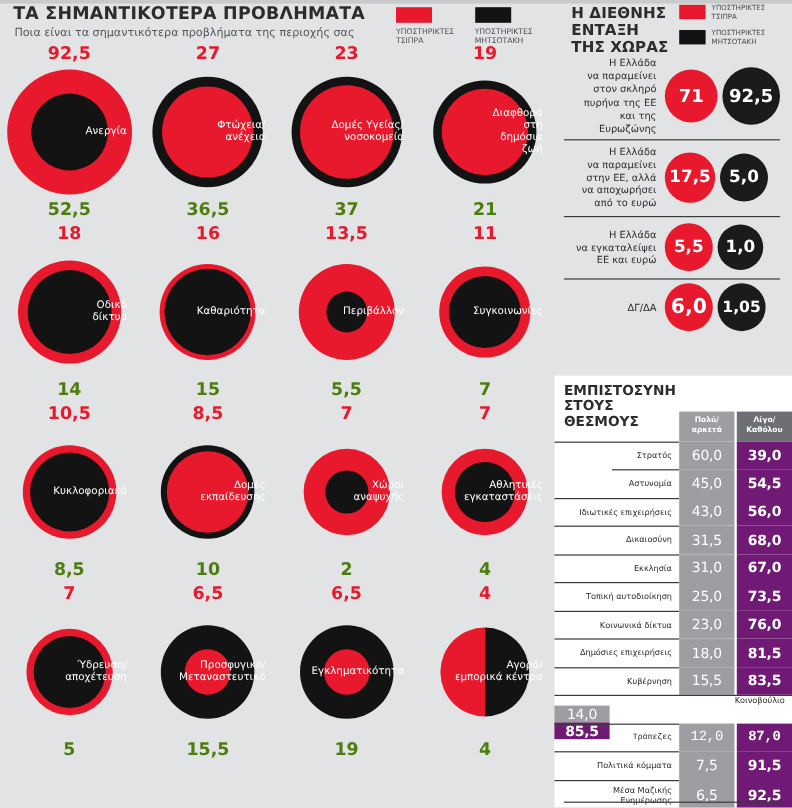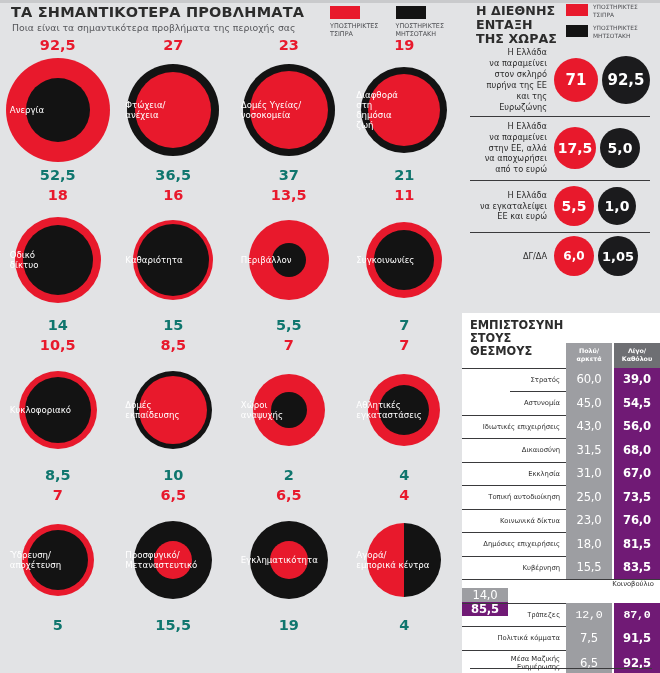--- a/index.html
+++ b/index.html
@@ -60,26 +60,26 @@
     position: relative;
   }
   .ring-inner {
     border-radius: 50%;
     position: absolute;
     left: 50%; top: 50%; transform: translate(-50%, -50%);
   }
   .circle-label {
     position: absolute; left: 50%; top: 50%;
     transform: translate(-50%, -50%);
-    color: #ffffff; font-size: 8.6px; text-align: left;
+    color: #ffffff; font-size: 8.6px; text-align: right;
     line-height: 1.18; width: 96px; z-index: 4;
     pointer-events: none;
   }
   .val-bottom {
-    font-size: 14.5px; font-weight: bold; color: #0f766e;
+    font-size: 14.5px; font-weight: bold; color: #4d7c0f;
     line-height: 1; margin-top: 6px;
   }
   .split-circle {
     border-radius: 50%;
     background: linear-gradient(to right, #e8192c 0 50%, #131313 50% 100%);
   }
 
   
   #eu-panel { position: absolute; left: 462px; top: 0; width: 198px; height: 310px; }
   #eu-title {
@@ -361,21 +361,21 @@
         <div class="eu-row-label">Η Ελλάδα<br>να εγκαταλείψει<br>ΕΕ και ευρώ</div>
         <div class="eu-bubbles">
           <div class="eu-bubble red" style="width: 40px; height: 40px; font-size: 14px;">5,5</div>
           <div class="eu-bubble black" style="width: 38px; height: 38px; font-size: 14px;">1,0</div>
         </div>
       </div>
       <div class="eu-row" style="min-height: 48px;">
         <div class="eu-row-line"></div>
         <div class="eu-row-label">ΔΓ/ΔΑ</div>
         <div class="eu-bubbles">
-          <div class="eu-bubble red" style="width: 40px; height: 40px; font-size: 12px;">6,0</div>
+          <div class="eu-bubble red" style="width: 40px; height: 40px; font-size: 17px;">6,0</div>
           <div class="eu-bubble black" style="width: 40px; height: 40px; font-size: 13px;">1,05</div>
         </div>
       </div>
     </div>
 </div>
 
 <div id="trust-panel">
   <div id="trust-title">ΕΜΠΙΣΤΟΣΥΝΗ<br>ΣΤΟΥΣ<br>ΘΕΣΜΟΥΣ</div>
   <div id="trust-table">
       <div class="trust-head">

